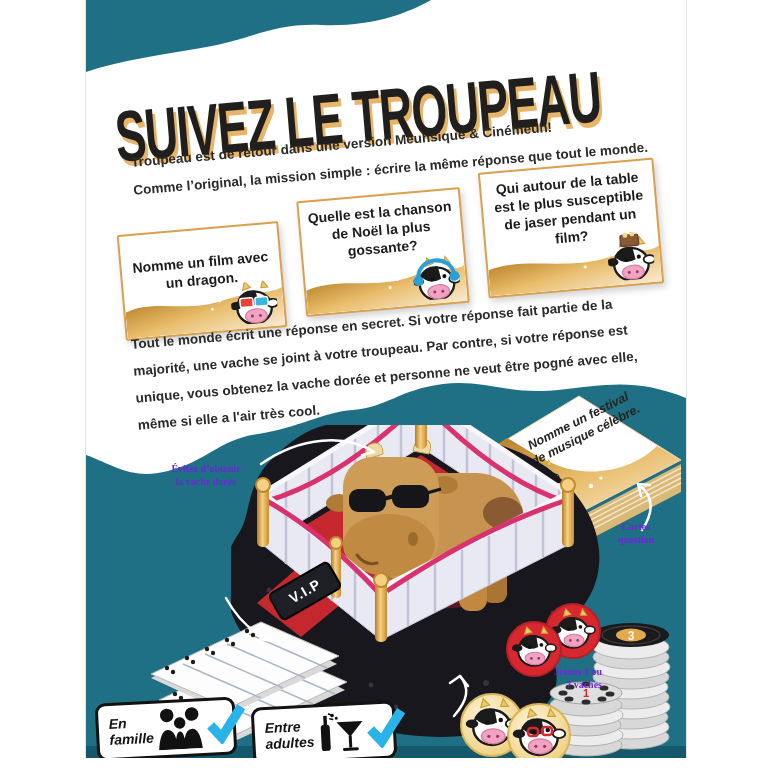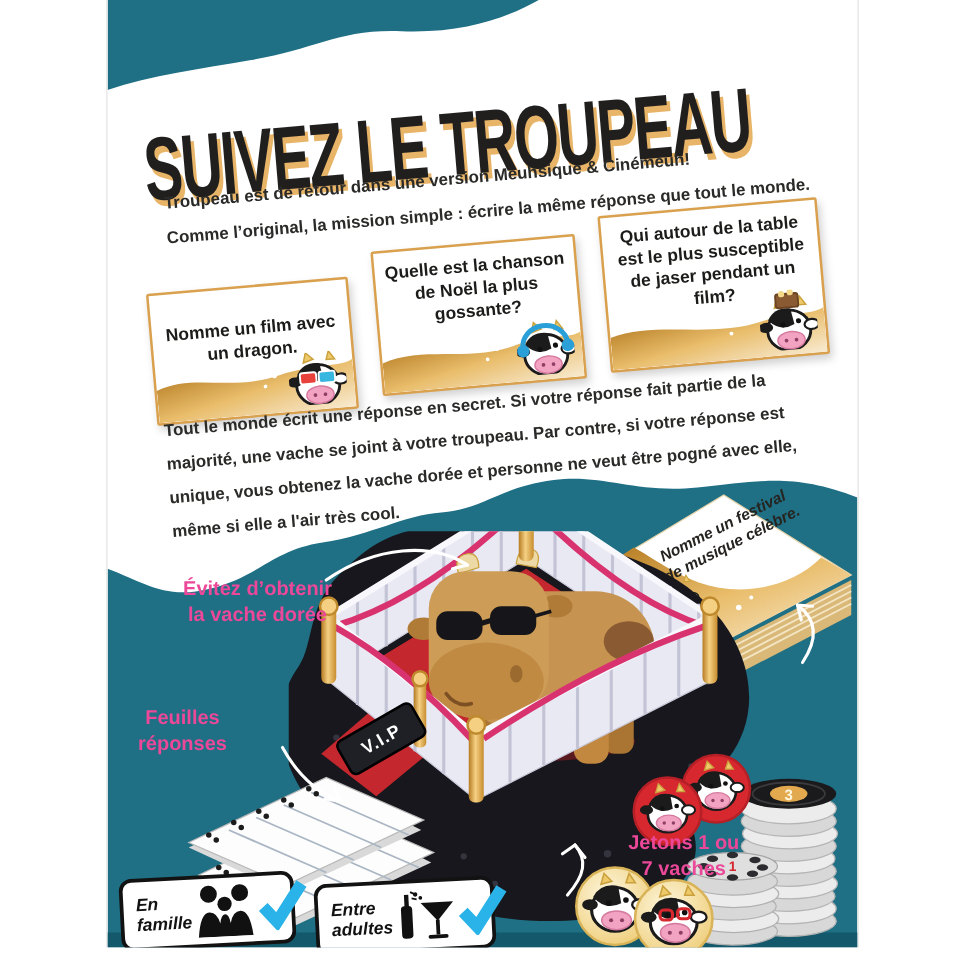--- a/index.html
+++ b/index.html
@@ -40,24 +40,25 @@
     font-size:14px;font-weight:bold;color:#1c1c1a;line-height:1.28;padding:8px 8px 0 8px;
   }
   .qcard .wave{position:absolute;left:0;bottom:0;width:100%;height:42px;z-index:1;}
   .qcard .qcow{position:absolute;z-index:3;right:6px;bottom:4px;}
   #qcard1{left:35px;top:228px;width:158px;height:102px;}
   #qcard1 .qtext{padding-top:24px;}
   #qcard2{left:215px;top:194px;width:160px;height:112px;}
   #qcard3{left:397px;top:165px;width:172px;height:122px;}
   
   .lab{
-    position:absolute;color:#ec4899;font-size:16px;font-weight:bold;line-height:1.3;
+    position:absolute;color:#6d28d9;font-size:10px;font-weight:bold;line-height:1.3;
     text-align:center;
-  }
-  .lab.left{text-align:center;}
+    font-family:Liberation Serif, serif;
+  }
+  .lab.left{text-align:right;}
   
   .decktext{
     position:absolute;left:428px;top:412px;width:136px;text-align:center;
     font-size:12.5px;font-weight:bold;font-style:italic;color:#262420;line-height:1.3;
     transform:rotate(-27deg);
   }
   
   .badge{
     position:absolute;background:#fff;border:3px solid #121212;border-radius:10px;
     height:52px;display:flex;align-items:center;gap:4px;padding:0 6px 0 10px;
@@ -397,23 +398,23 @@
       <path d="M552,484 l12,1 M552,484 l3,12"></path>
       <path d="M368,716 C382,700 384,688 374,676"></path>
       <path d="M374,676 l-10,7 M374,676 l8,10"></path>
     </g>
   </svg>
 
   <div class="lab" style="left:55px;top:462px;width:130px">
     <div>Évitez d’obtenir</div>
     <div>la vache dorée</div>
   </div>
-  <div class="lab" style="left:15px;top:565px;width:90px">
-    <div>Feuilles</div>
-    <div>réponses</div>
+  <div class="lab" style="left:505px;top:520px;width:90px">
+    <div>Cartes</div>
+    <div>question</div>
   </div>
   <div class="lab left" style="left:406px;top:665px;width:110px">
     <div>Jetons 1 ou</div>
     <div>7 vaches</div>
   </div>
 
   <div id="badge-family" class="badge">
     <div class="btxt">
       <div>En</div>
       <div>famille</div>

